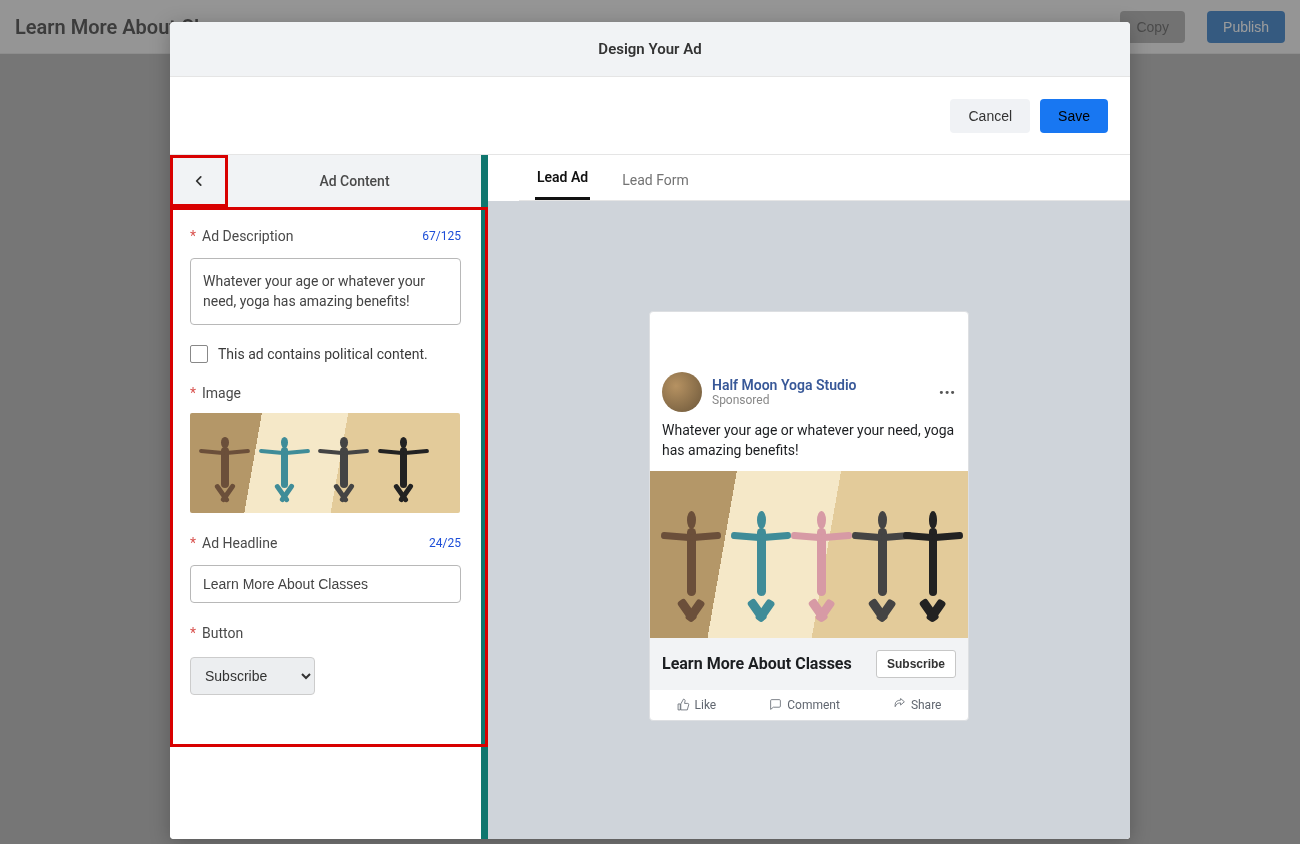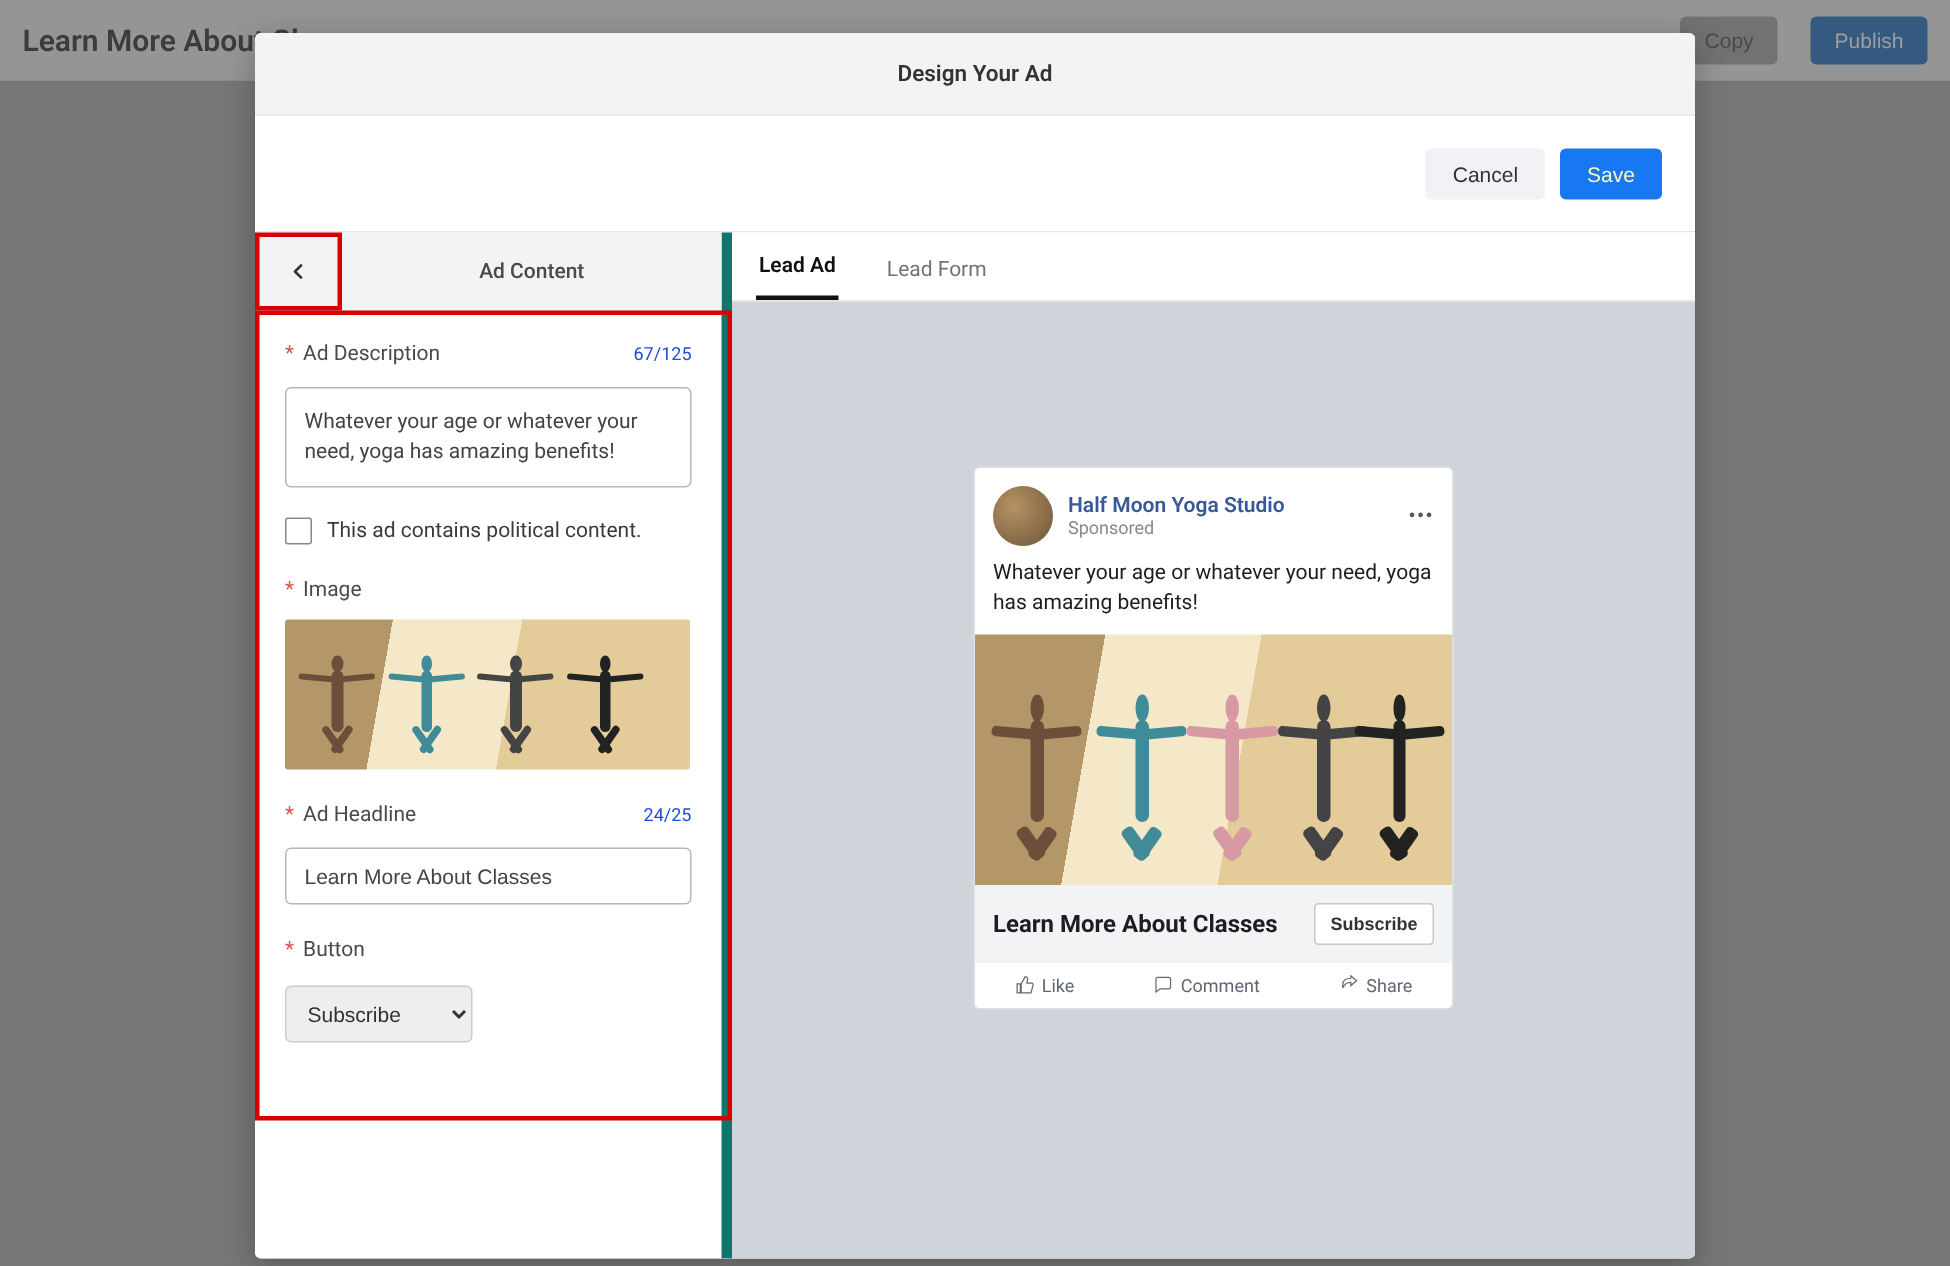--- a/index.html
+++ b/index.html
@@ -5,21 +5,21 @@
 * { box-sizing: border-box; margin: 0; padding: 0; }
 body { font-family: -apple-system, BlinkMacSystemFont, "Segoe UI", Roboto, Helvetica, Arial, sans-serif; background: #aaa; width: 1300px; height: 844px; overflow: hidden; position: relative; }
 
 
 .bg-header { position: absolute; top: 0; left: 0; right: 0; height: 54px; background: #f0f0f0; border-bottom: 1px solid #ddd; display: flex; align-items: center; justify-content: space-between; padding: 0 15px; }
 .bg-title { font-size: 20px; font-weight: 600; color: #2a2a2a; }
 .bg-actions { display: flex; gap: 10px; }
 .btn { padding: 8px 16px; border-radius: 4px; border: none; font-size: 14px; cursor: pointer; font-weight: 500; }
 .btn-secondary { background: #a3a3a3; color: #4a4a4a; }
 .btn-primary { background: #1b6ec2; color: #fff; margin-left: 12px; }
-.btn-save { background: #1877f2; color: #fef9c3; padding: 9px 18px; }
+.btn-save { background: #1877f2; color: #000000; padding: 9px 18px; }
 
 
 .dimmer { position: absolute; inset: 0; background: rgba(75,75,75,0.55); }
 
 
 .modal { position: absolute; top: 22px; left: 170px; width: 960px; height: 817px; background: #fff; border-radius: 4px; box-shadow: 0 4px 20px rgba(0,0,0,0.25); display: flex; flex-direction: column; overflow: hidden; }
 .modal-header { background: #f1f3f5; height: 55px; display: flex; align-items: center; justify-content: center; font-size: 15px; font-weight: 600; color: #333; border-bottom: 1px solid #e5e5e5; }
 .modal-subhead { height: 78px; display: flex; align-items: center; justify-content: flex-end; padding: 0 22px; gap: 10px; border-bottom: 1px solid #e5e5e5; }
 .btn-cancel { background: #f0f2f5; color: #333; padding: 9px 18px; }
 .modal-body { flex: 1; display: flex; min-height: 0; }
@@ -44,28 +44,28 @@
 
 .field-group { margin-top: 22px; }
 .help { font-size: 13px; line-height: 1.45; color: #7c8b99; margin-top: 8px; }
 .thumb { margin-top: 12px; width: 270px; height: 100px; border-radius: 2px; overflow: hidden; position: relative; background: linear-gradient(100deg, #b49768 0 25%, #f5e8c8 25% 55%, #e3cb9a 55% 100%); }
 
 .text-input { width: 100%; margin-top: 14px; padding: 10px 12px; border: 1px solid #b8b8b8; border-radius: 4px; font-size: 14px; color: #444; }
 .select { margin-top: 16px; width: 125px; padding: 9px 10px; border: 1px solid #ccc; background: #eceef0; border-radius: 4px; font-size: 14px; color: #333; }
 
 
 .preview { flex: 1; background: #fff; display: flex; flex-direction: column; }
-.preview-tabs { height: 46px; display: flex; gap: 30px; padding: 0 16px; align-items: flex-end; border-bottom: 1px solid #e5e5e5; }
+.preview-tabs { height: 46px; display: flex; gap: 30px; padding: 0 16px; align-items: flex-end; border-bottom: 1px solid #e5e5e5; margin-left: 31px; }
 .ptab { font-size: 14px; color: #737373; padding: 12px 2px; cursor: pointer; }
 .ptab.active { color: #111; font-weight: 600; border-bottom: 3px solid #111; }
 .preview-canvas { flex: 1; background: #cfd4da; display: flex; align-items: flex-start; justify-content: center; padding-top: 110px; }
 
 
 .ad-card { width: 320px; background: #fff; border: 1px solid #dddfe2; border-radius: 4px; }
-.ad-head { display: flex; padding: 12px 12px 8px 12px; align-items: center; gap: 10px; }
+.ad-head { display: flex; padding: 12px 12px 8px 12px; align-items: center; gap: 10px; margin-top: 48px; }
 .avatar { width: 40px; height: 40px; border-radius: 50%; background: radial-gradient(circle at 35% 35%, #b69262, #6b5639); }
 .ad-name { font-size: 14px; font-weight: 600; color: #385898; }
 .ad-sponsored { font-size: 12px; color: #888; }
 .dots { margin-left: auto; color: #555; font-weight: bold; letter-spacing: 1px; cursor: pointer; font-size: 13px; }
 .ad-text { padding: 0 12px 10px 12px; font-size: 14px; color: #1c1e21; line-height: 1.45; }
 .ad-img { width: 100%; height: 167px; background: linear-gradient(100deg, #b49768 0 25%, #f5e8c8 25% 55%, #e3cb9a 55% 100%); position: relative; }
 .ad-cta { background: #f2f3f5; padding: 12px; display: flex; align-items: center; justify-content: space-between; }
 .ad-headline { font-size: 16px; font-weight: 700; color: #1c1e21; }
 .cta-btn { font-size: 12px; font-weight: 600; background: #fff; border: 1px solid #c7c7c7; border-radius: 3px; padding: 6px 10px; cursor: pointer; color: #333;}
 .ad-actions { display: flex; justify-content: space-around; padding: 8px 0; color: #616770; font-size: 12px; }

